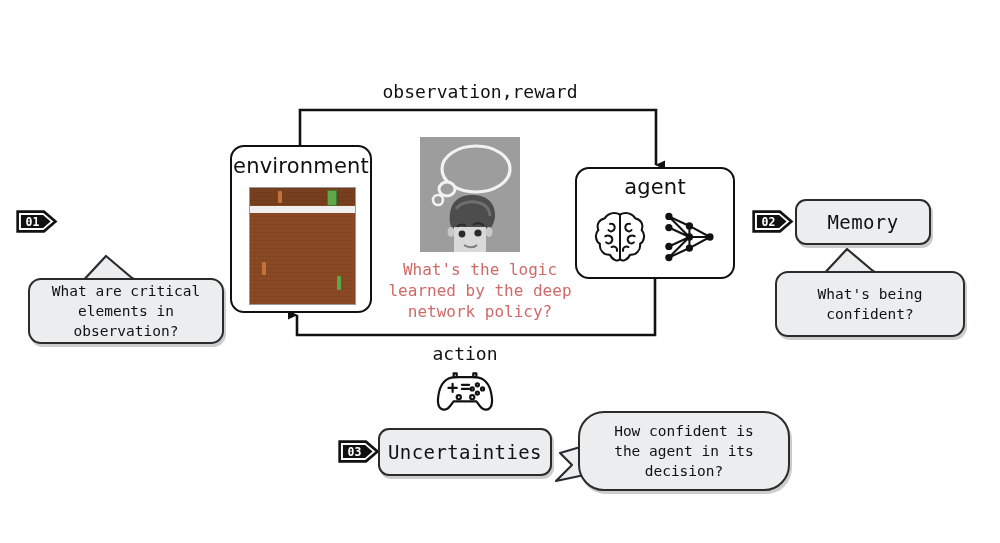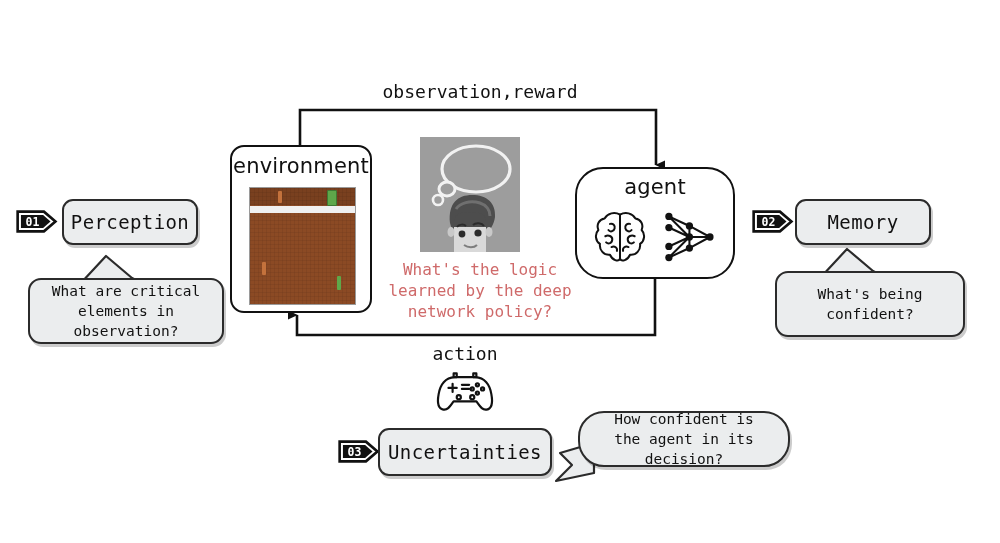--- a/index.html
+++ b/index.html
@@ -258,21 +258,21 @@
       <ellipse cx="69" cy="95" rx="3.5" ry="5" fill="#c9c9c9"></ellipse>
 
       <path d="M44,108 C48,111 54,111 57,108" fill="none" stroke="#7d7d7d" stroke-width="2"></path>
     </svg>
   </div>
 
   <div class="red-note" style="left:372px; top:242px; width:216px;">What's the logic
 learned by the deep
 network policy?</div>
 
-  <div class="proc-box" style="left:575px; top:150px; width:160px; height:112px;border-radius:28px;">
+  <div class="proc-box" style="left:575px; top:150px; width:160px; height:112px;">
     <div class="proc-title" style="margin-top:8px;">agent</div>
 
     <div class="agent-icons" style="left:0; top:38px; width:160px; height:64px;">
 
       <span>
         <svg viewBox="0 0 70 74" width="54" height="58" xmlns="http://www.w3.org/2000/svg">
           <g fill="none" stroke="#111111" stroke-width="2.6" stroke-linecap="round" stroke-linejoin="round">
             <path d="M35,8 C28,4 19,6 15,13 C8,14 4,21 7,28 C2,33 3,42 9,46 C8,54 14,61 22,60 C25,67 33,70 35,65"></path>
             <path d="M35,8 C42,4 51,6 55,13 C62,14 66,21 63,28 C68,33 67,42 61,46 C62,54 56,61 48,60 C45,67 37,70 35,65"></path>
             <path d="M35,8 L35,65"></path>
@@ -310,23 +310,20 @@
   </div>
 
   <div class="badge" style="left:16px; top:188px;">
     <svg viewBox="0 0 56 40" width="46" height="33" xmlns="http://www.w3.org/2000/svg">
       <path d="M2,8 L34,8 L48,20 L34,32 L2,32 Z" fill="none" stroke="#111111" stroke-width="3.2"></path>
       <path d="M6,12 L33,12 L42,20 L33,28 L6,28 Z" fill="#111111"></path>
       <text x="20" y="25.5" font-family="DejaVu Sans Mono, monospace" font-size="14" font-weight="bold" fill="#ffffff" text-anchor="middle">01</text>
     </svg>
   </div>
 
-  <div class="aspect-box" style="left:62px; top:182px; width:136px; height:46px;">
-    <span class="aspect-label">Perception</span>
-  </div>
 
   <div class="bubble-wrap" style="left:28px; top:228px; width:200px; height:92px;margin-top:7px;">
     <div class="bubble-tail" style="left:48px; top:0px;">
       <svg viewBox="0 0 72 34" width="72" height="34" xmlns="http://www.w3.org/2000/svg">
         <path d="M4,32 L30,4 L56,26 L68,32 Z" fill="#ebedee" stroke="#2b2b2b" stroke-width="2.2" stroke-linejoin="round"></path>
       </svg>
     </div>
     <div class="bubble-body" style="left:0px; top:26px; width:196px; height:66px;">
       <span class="bubble-text">What are critical
 elements in
@@ -369,20 +366,20 @@
   <div class="aspect-box" style="left:378px; top:411px; width:174px; height:48px;">
     <span class="aspect-label">Uncertainties</span>
   </div>
 
   <div class="bubble-wrap" style="left:550px; top:394px; width:250px; height:80px;">
     <div class="bubble-tail" style="left:0px; top:26px;">
       <svg viewBox="0 0 46 46" width="46" height="46" xmlns="http://www.w3.org/2000/svg">
         <path d="M44,6 L10,16 L22,28 L6,44 L44,36 Z" fill="#ebedee" stroke="#2b2b2b" stroke-width="2.2" stroke-linejoin="round"></path>
       </svg>
     </div>
-    <div class="bubble-body" style="left:28px; top:0px; width:212px; height:56px;border-radius:26px;">
+    <div class="bubble-body" style="left:28px; top:0px; width:212px; height:80px;border-radius:26px;">
       <span class="bubble-text">How confident is
 the agent in its
 decision?</span>
     </div>
   </div>
 
 </div>
 
 </body></html>

